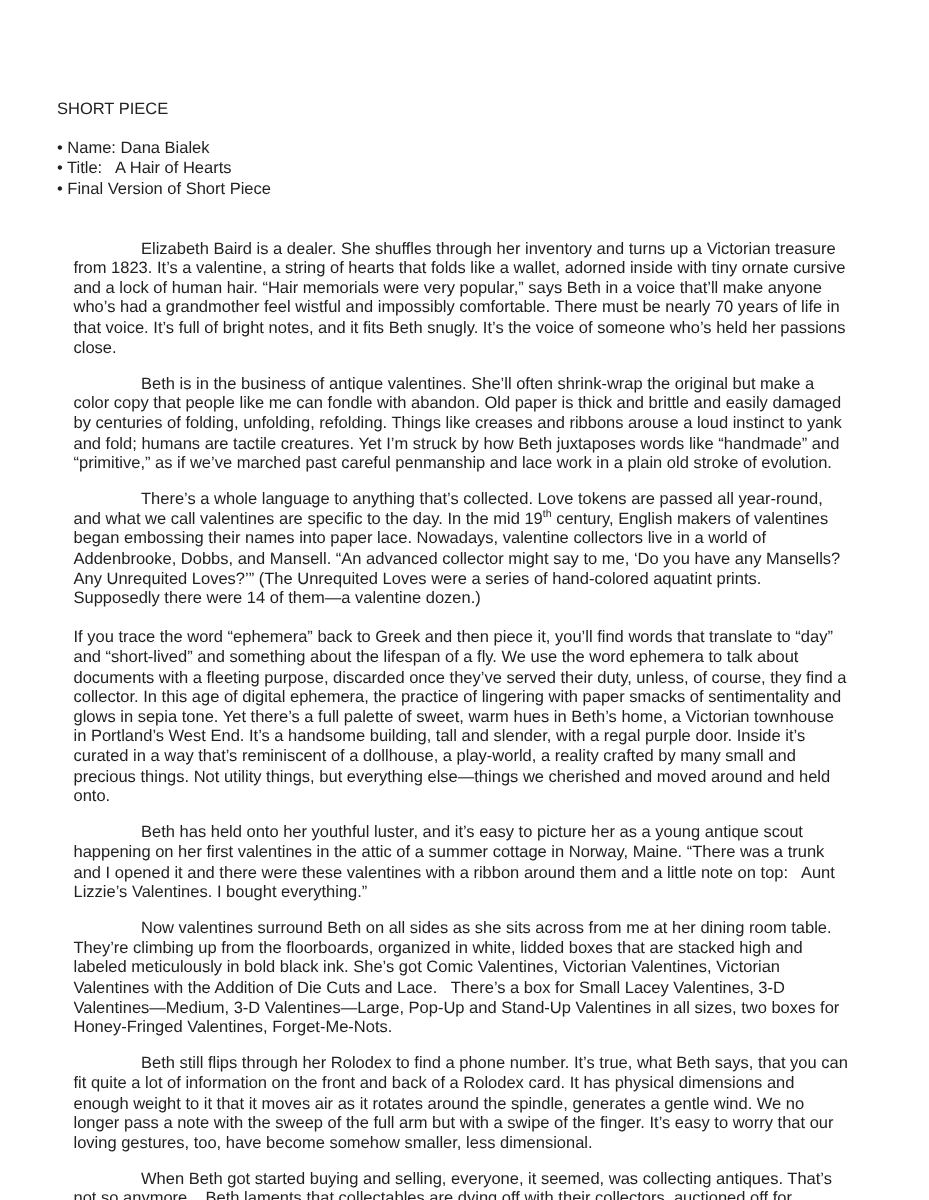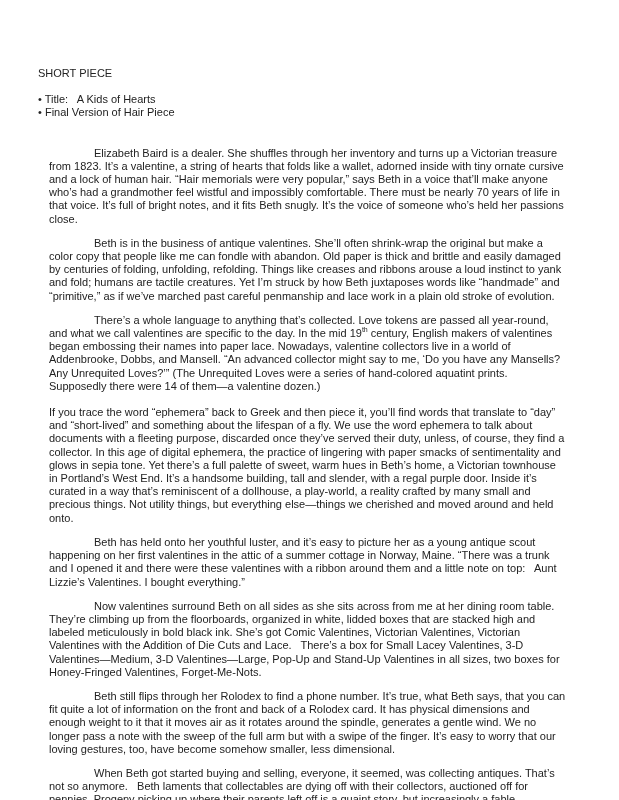--- a/index.html
+++ b/index.html
@@ -55,22 +55,23 @@
   }
 </style>
 </head>
 <body>
 
 <div class="page">
 
   <h1 class="heading">SHORT PIECE</h1>
 
   <div class="meta">
-    <div class="meta-line">• Title:   A Kids of Hearts</div>
-    <div class="meta-line">• Final Version of Hair Piece</div>
+    <div class="meta-line">• Name: Dana Bialek</div>
+    <div class="meta-line">• Title:   A Hair of Hearts</div>
+    <div class="meta-line">• Final Version of Short Piece</div>
   </div>
 
   <p class="para indent">Elizabeth Baird is a dealer. She shuffles through her inventory and turns up a Victorian treasure from 1823. It’s a valentine, a string of hearts that folds like a wallet, adorned inside with tiny ornate cursive and a lock of human hair. “Hair memorials were very popular,” says Beth in a voice that’ll make anyone who’s had a grandmother feel wistful and impossibly comfortable. There must be nearly 70 years of life in that voice. It’s full of bright notes, and it fits Beth snugly. It’s the voice of someone who’s held her passions close.</p>
 
 
   <p class="para indent">Beth is in the business of antique valentines. She’ll often shrink-wrap the original but make a color copy that people like me can fondle with abandon. Old paper is thick and brittle and easily damaged by centuries of folding, unfolding, refolding. Things like creases and ribbons arouse a loud instinct to yank and fold; humans are tactile creatures. Yet I’m struck by how Beth juxtaposes words like “handmade” and “primitive,” as if we’ve marched past careful penmanship and lace work in a plain old stroke of evolution.</p>
 
   <p class="para indent"><span>There’s a whole language to anything that’s collected. Love tokens are passed all year-round, and what we call valentines are specific to the day. In the mid 19</span><span class="sup">th</span><span> century, English makers of valentines began embossing their names into paper lace. Nowadays, valentine collectors live in a world of Addenbrooke, Dobbs, and Mansell. “An advanced collector might say to me, ‘Do you have any Mansells? Any Unrequited Loves?’” (The Unrequited Loves were a series of hand-colored aquatint prints. Supposedly there were 14 of them—a valentine dozen.)</span></p>
 
   <p class="para gap-before">If you trace the word “ephemera” back to Greek and then piece it, you’ll find words that translate to “day” and “short-lived” and something about the lifespan of a fly. We use the word ephemera to talk about documents with a fleeting purpose, discarded once they’ve served their duty, unless, of course, they find a collector. In this age of digital ephemera, the practice of lingering with paper smacks of sentimentality and glows in sepia tone. Yet there’s a full palette of sweet, warm hues in Beth’s home, a Victorian townhouse in Portland’s West End. It’s a handsome building, tall and slender, with a regal purple door. Inside it’s curated in a way that’s reminiscent of a dollhouse, a play-world, a reality crafted by many small and precious things. Not utility things, but everything else—things we cherished and moved around and held onto.</p>

